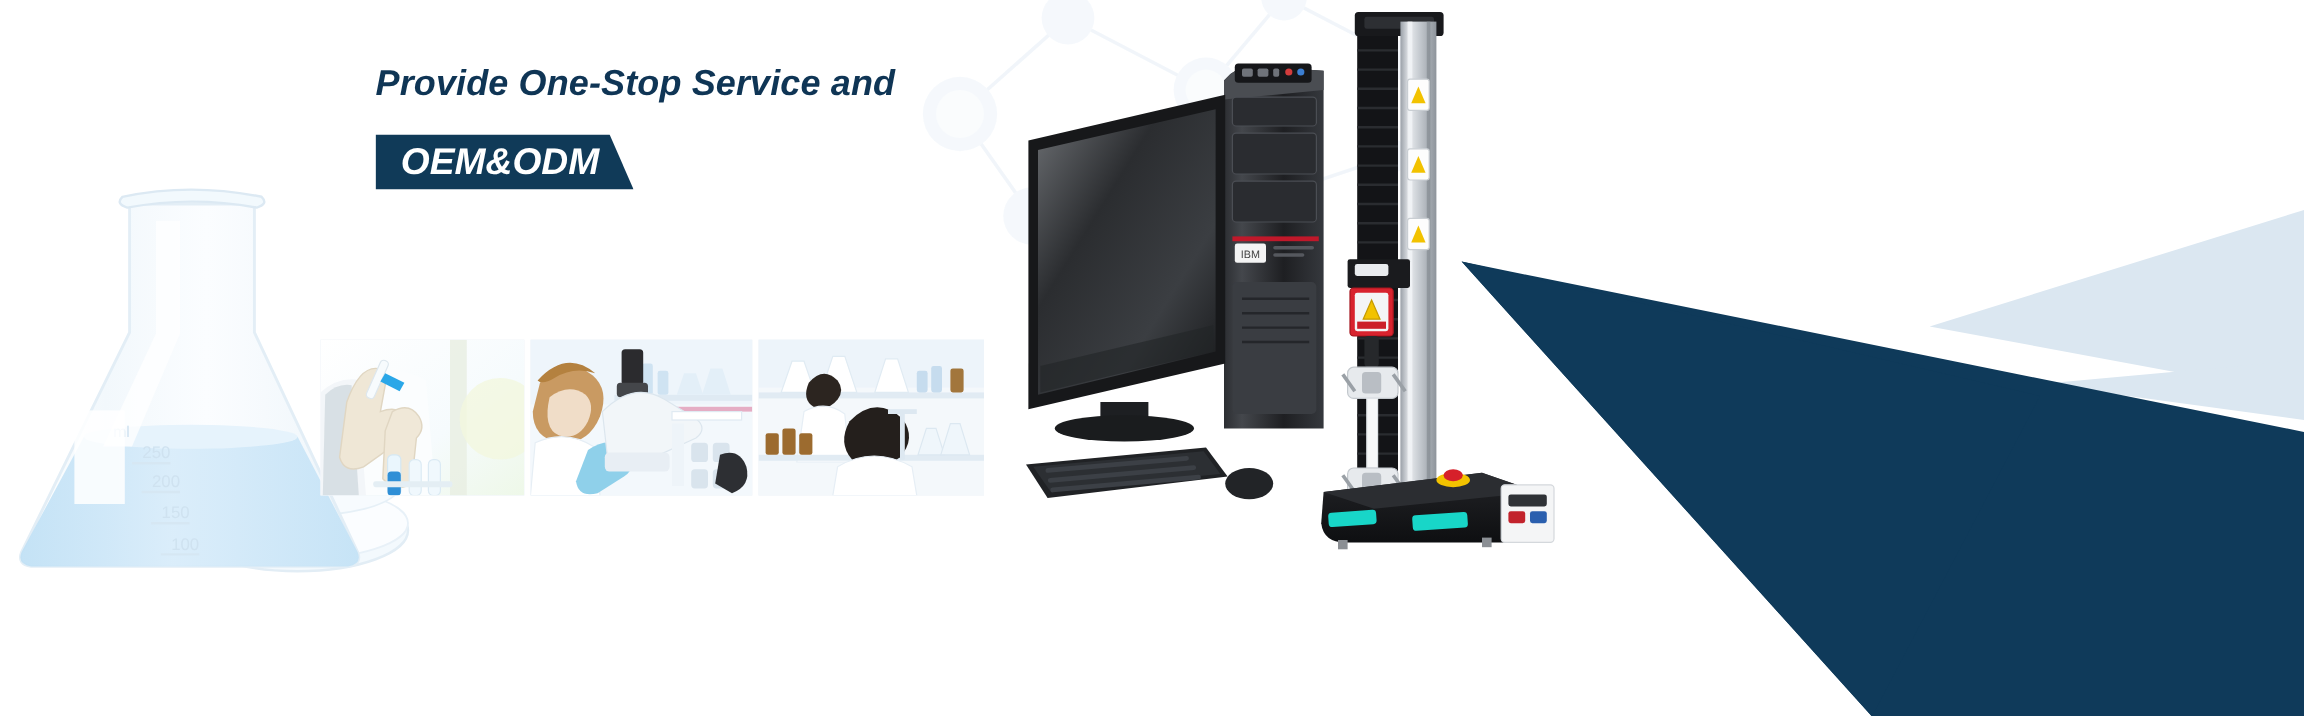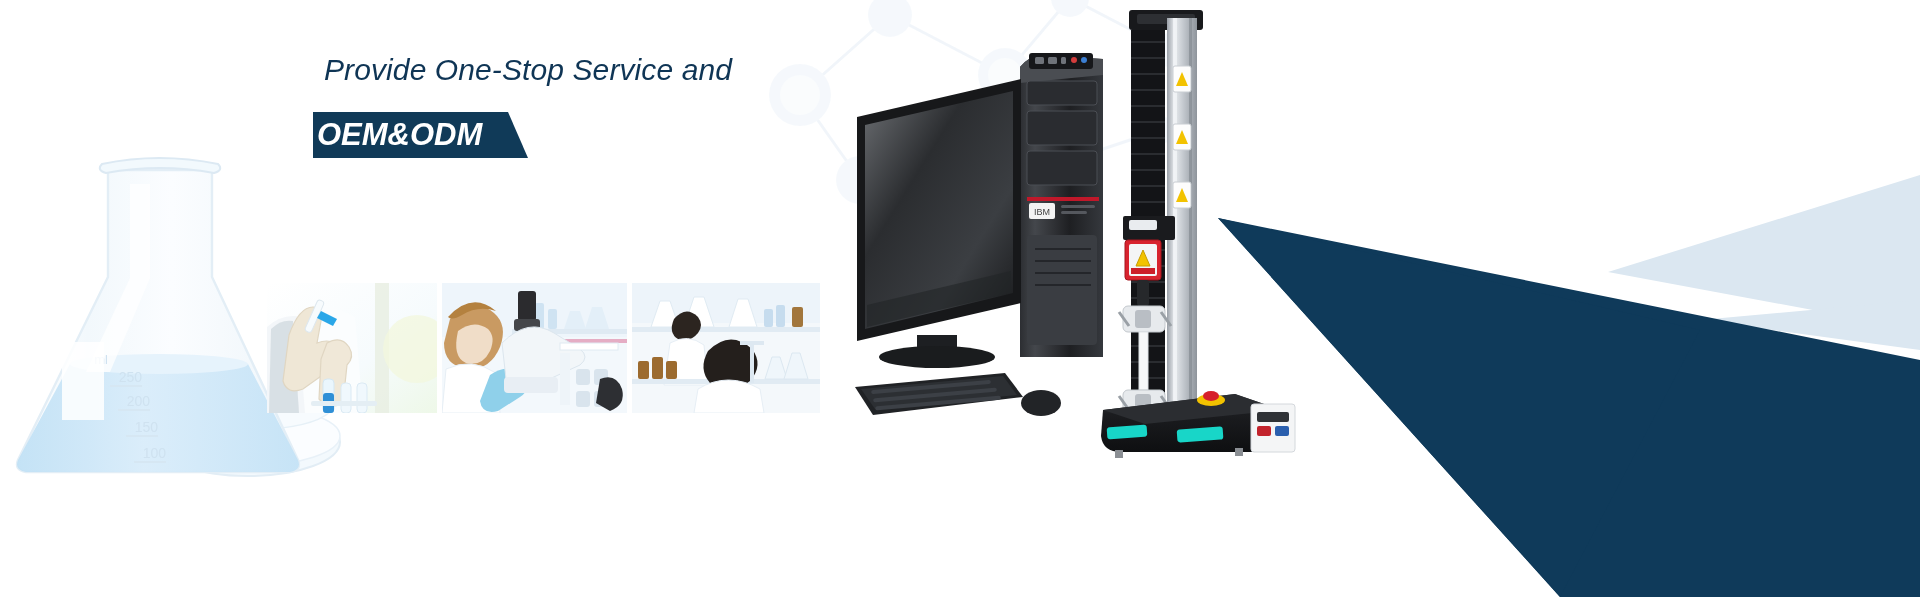--- a/index.html
+++ b/index.html
@@ -22,35 +22,35 @@
   .shape-layer{position:absolute;inset:0;pointer-events:none;}
 
   
   .flask-art{position:absolute;left:-10px;top:92px;width:400px;height:400px;}
 
   
   .copy{
     position:absolute;left:313px;top:55px;width:760px;
   }
   .headline{
-    font-size:30px;line-height:1;font-style:italic;font-weight:normal;
+    font-size:30px;line-height:1;font-style:italic;font-weight:bold;
     color:#0f3555;letter-spacing:.1px;white-space:nowrap;
-    margin:0 0 27px 11px;
+    margin:0 0 27px 0;
   }
   .subline{
     font-size:25px;line-height:1;font-style:italic;font-weight:bold;
     color:#8c9cb4;letter-spacing:.1px;white-space:nowrap;
     margin:0 0 20px 0;
   }
   .badge-wrap{position:relative;display:inline-block;height:46px;}
   .badge-bg{position:absolute;left:0;top:0;}
   .badge-text{
     position:relative;z-index:2;display:block;
     font-size:31px;line-height:46px;font-style:italic;font-weight:bold;
-    color:#ffffff;padding:0 22px 0 4px;white-space:nowrap;
+    color:#ffffff;padding:0 22px 0 21px;white-space:nowrap;
   }
 
   
   .photo-strip{
     position:absolute;left:267px;top:283px;width:553px;height:130px;
     display:flex;gap:5px;
   }
   .photo{position:relative;overflow:hidden;background:#eef3f8;}
   .photo svg{display:block;}
   .p1{width:170px;height:130px;}

